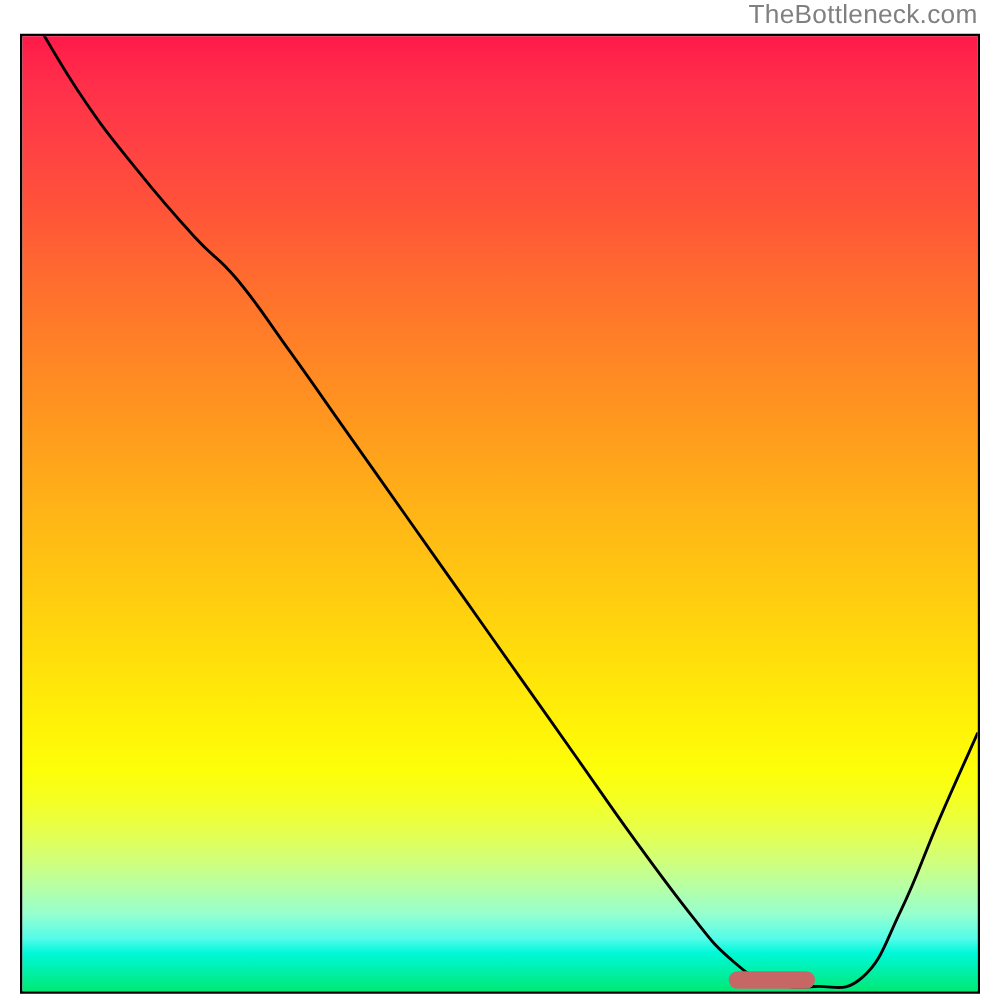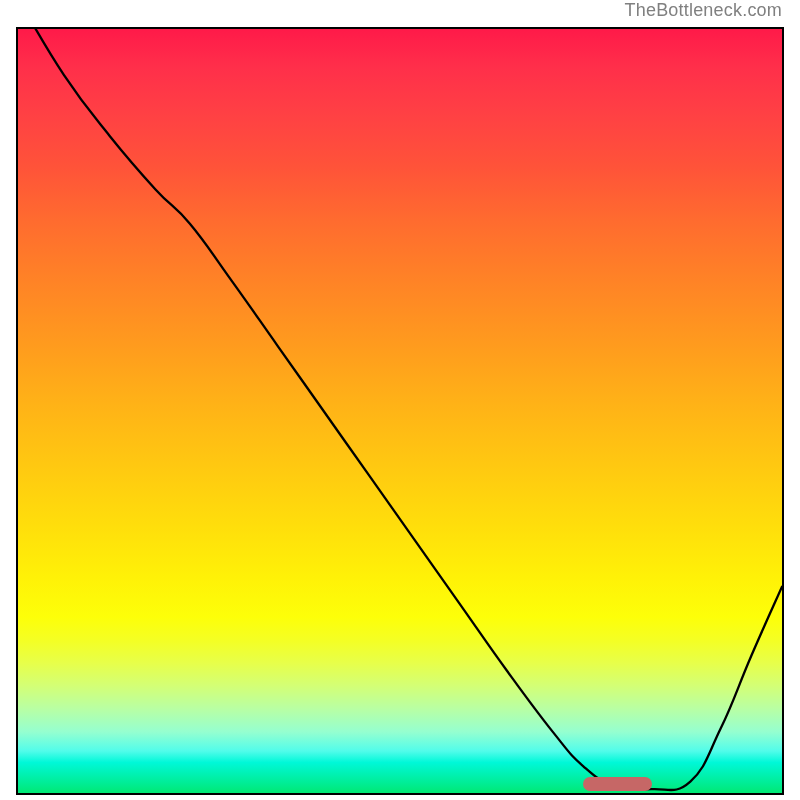--- a/index.html
+++ b/index.html
@@ -47,21 +47,21 @@
       #00f2b3 97.5%,
       #00ec8e 99%,
       #00e974 100%
     );
   }
   .watermark {
     position: absolute;
     top: 0;
     right: 18px;
     color: #808080;
-    font-size: 18px;
+    font-size: 21px;
     letter-spacing: 0.2px;
   }
   svg.curve {
     position: absolute;
     inset: 0;
   }
   .flat-marker {
     position: absolute;
     background: #c66766;
     border-radius: 8px;

